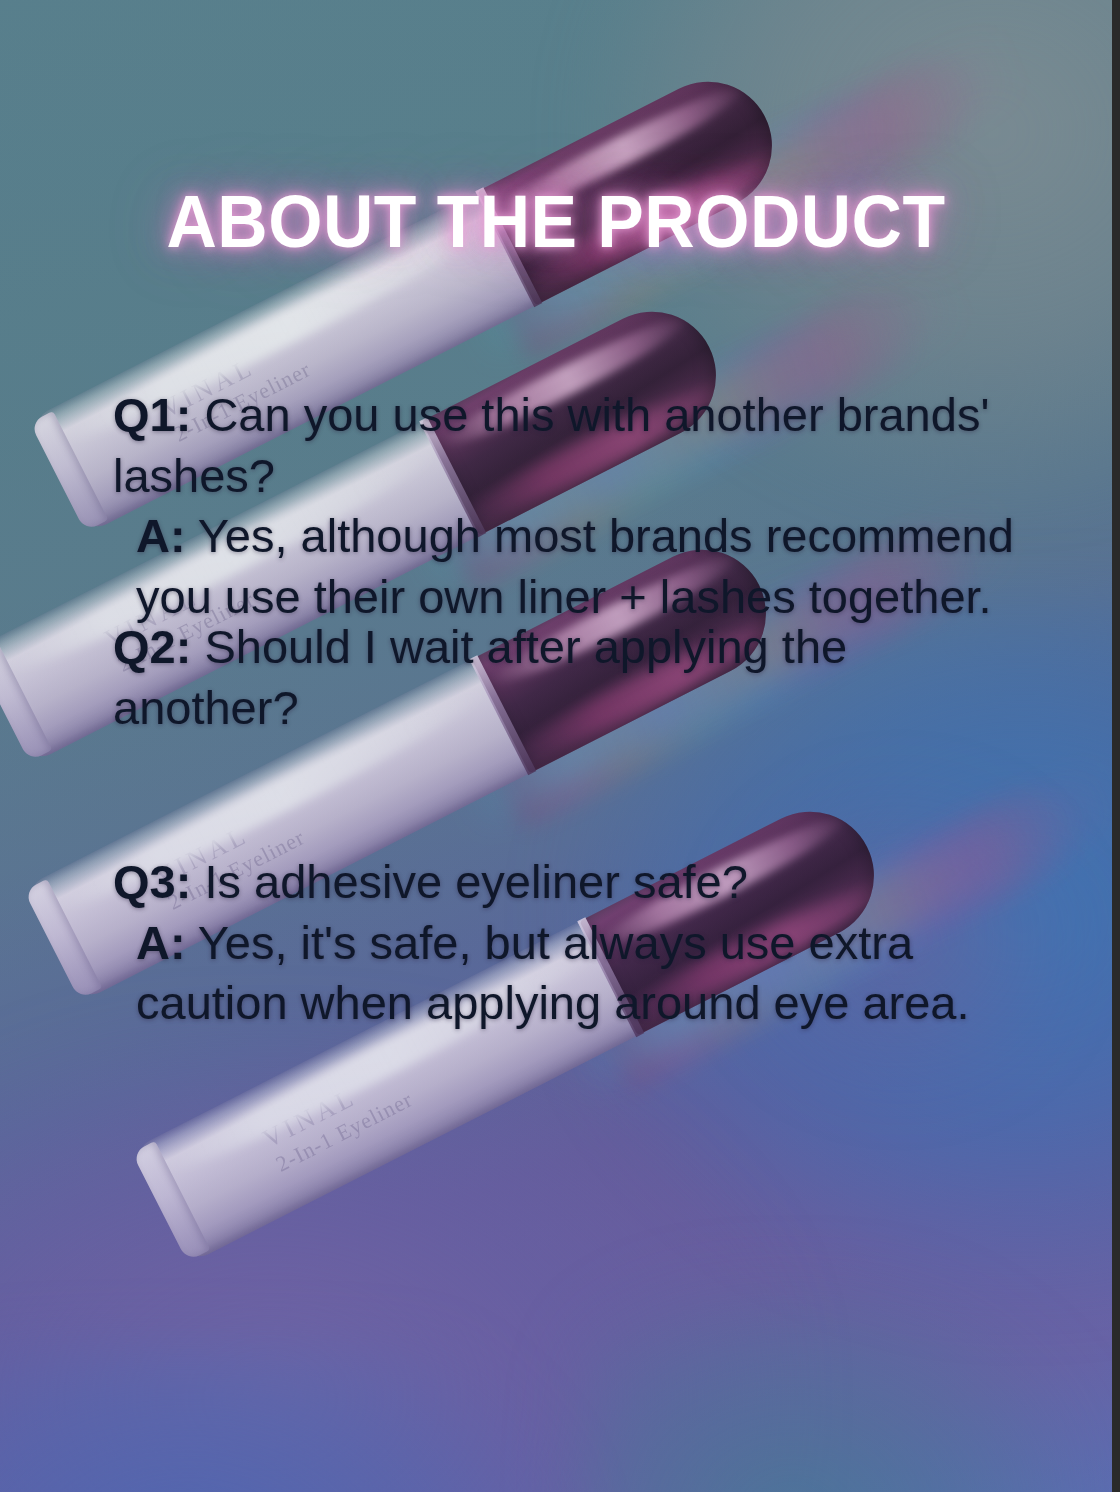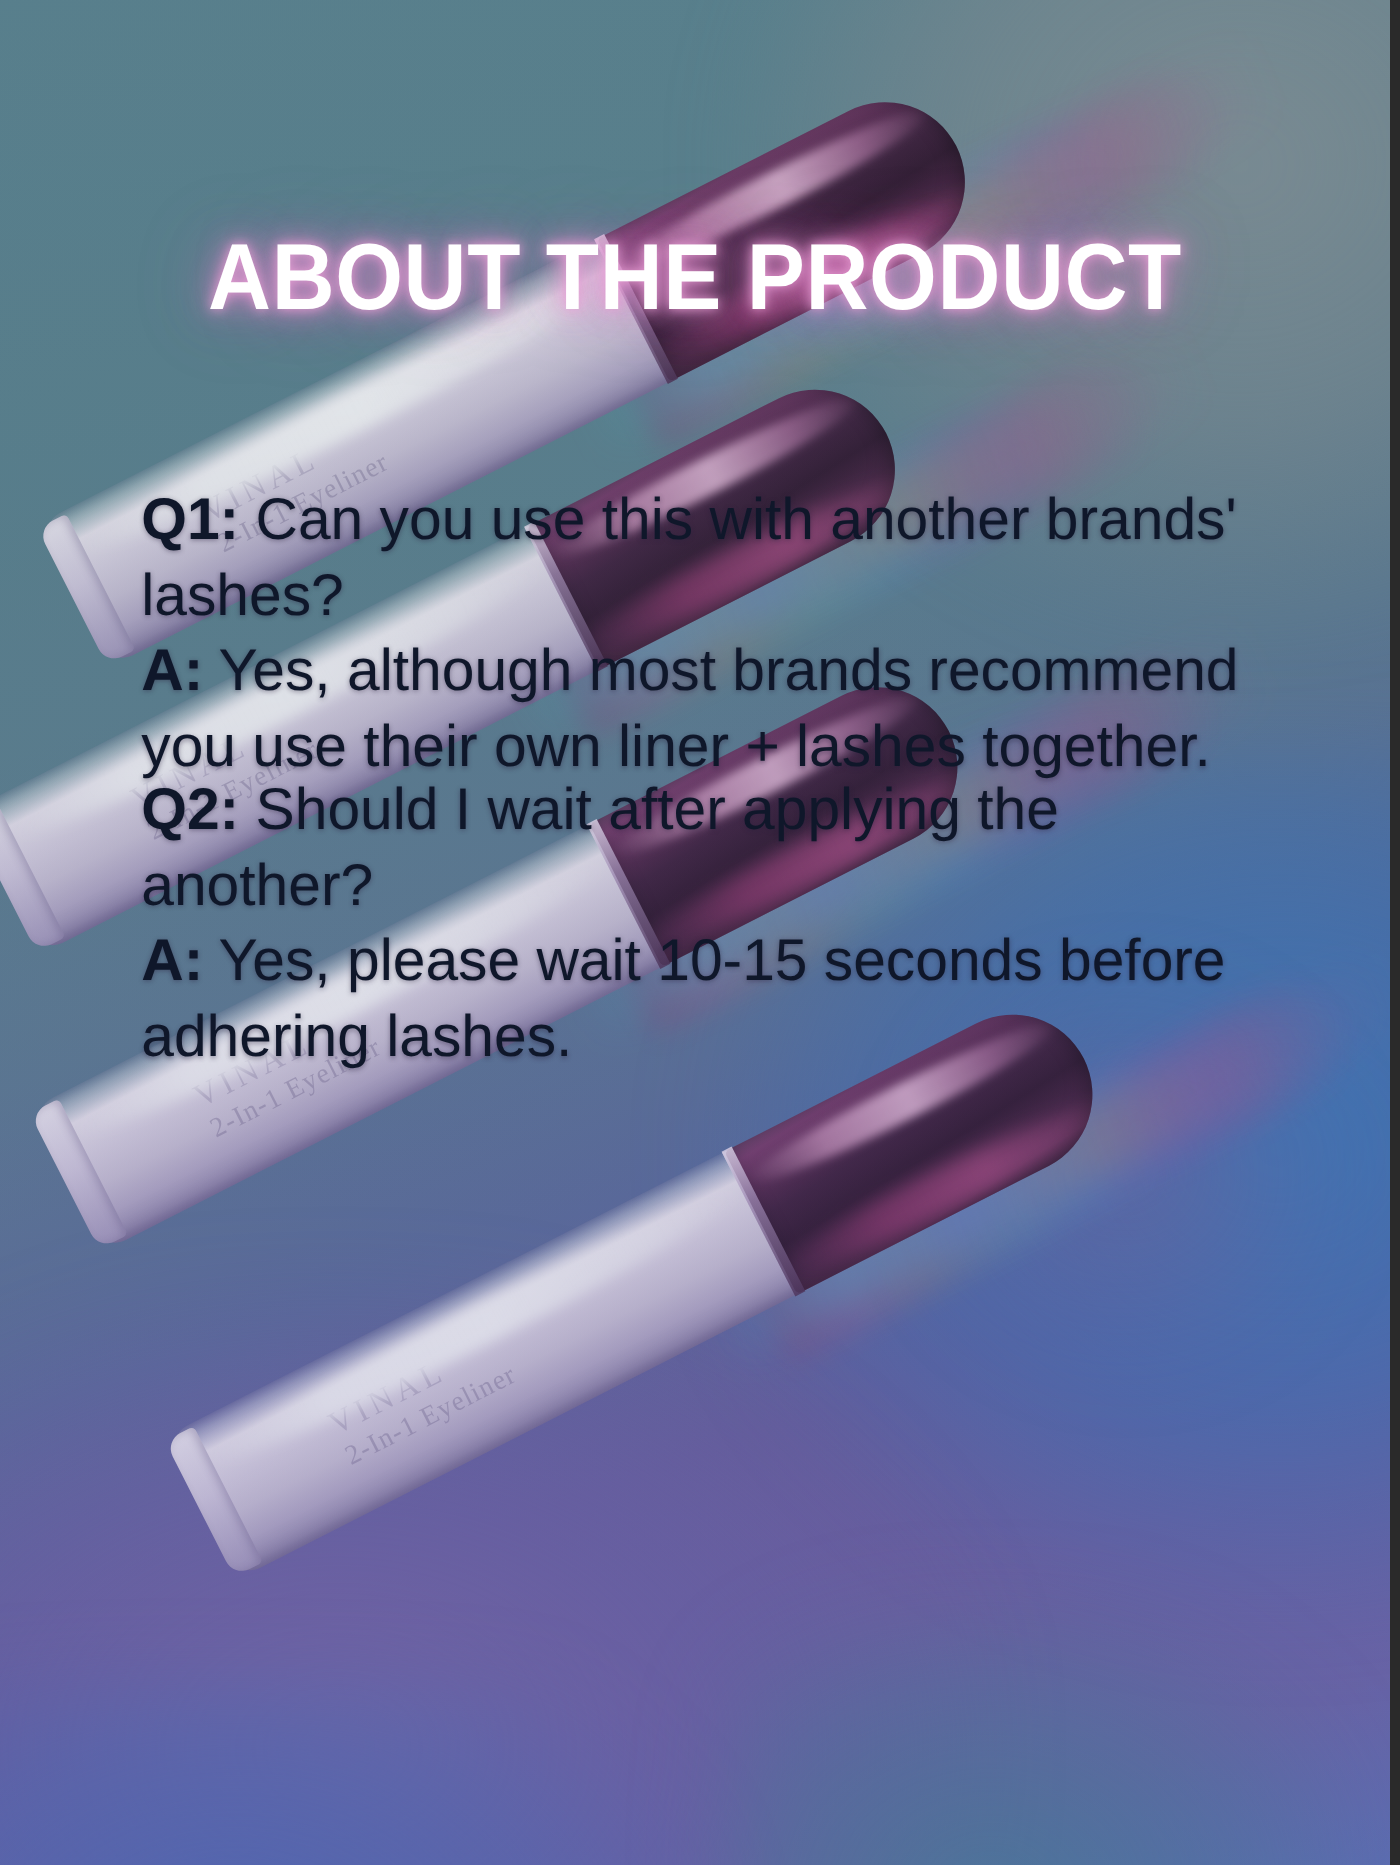--- a/index.html
+++ b/index.html
@@ -301,21 +301,21 @@
     left: 113px;
     right: 76px;
     color: #0f172a;
     font-size: 47px;
     line-height: 1.29;
     font-family: "Liberation Sans", "DejaVu Sans", sans-serif;
     text-shadow: 0 1px 4px rgba(40,30,60,0.45);
   }
   .faq .lead { font-weight: bold; }
   .faq .qline { display: block; }
-  .faq .aline { display: block; }
+  .faq .aline { display: block; margin-left: 23px; }
   #faq1 { top: 385px; }
   #faq2 { top: 617px; }
   #faq3 { top: 852px; }
   #faq4 { top: 1087px; }
 </style>
 </head>
 <body>
 
 <div id="poster">
 
@@ -397,22 +397,25 @@
 
     <div class="title">ABOUT THE PRODUCT</div>
 
     <div class="faq" id="faq1">
       <span class="qline"><span class="lead">Q1:</span><span> Can you use this with another brands' lashes?</span></span>
       <span class="aline"><span class="lead">A:</span><span>  Yes, although most brands recommend you use their own liner + lashes together.</span></span>
     </div>
 
     <div class="faq" id="faq2">
       <span class="qline"><span class="lead">Q2:</span><span> Should I wait after applying the another?</span></span>
-      <span class="aline"><span class="lead">A:</span><span>  Yes, please wait 10-15 seconds before adhering lashes.</span></span>
-    </div>
-
+    </div>
+
+    <div class="faq" id="faq3">
+      <span class="qline"><span class="lead">Q3:</span><span> Is adhesive eyeliner safe?</span></span>
+      <span class="aline"><span class="lead">A:</span><span>  Yes, it's safe, but always use extra caution when applying around eye area.</span></span>
+    </div>
 
     <div class="faq" id="faq4">
     </div>
 
   </div>
 
 </div>
 
 </body></html>

